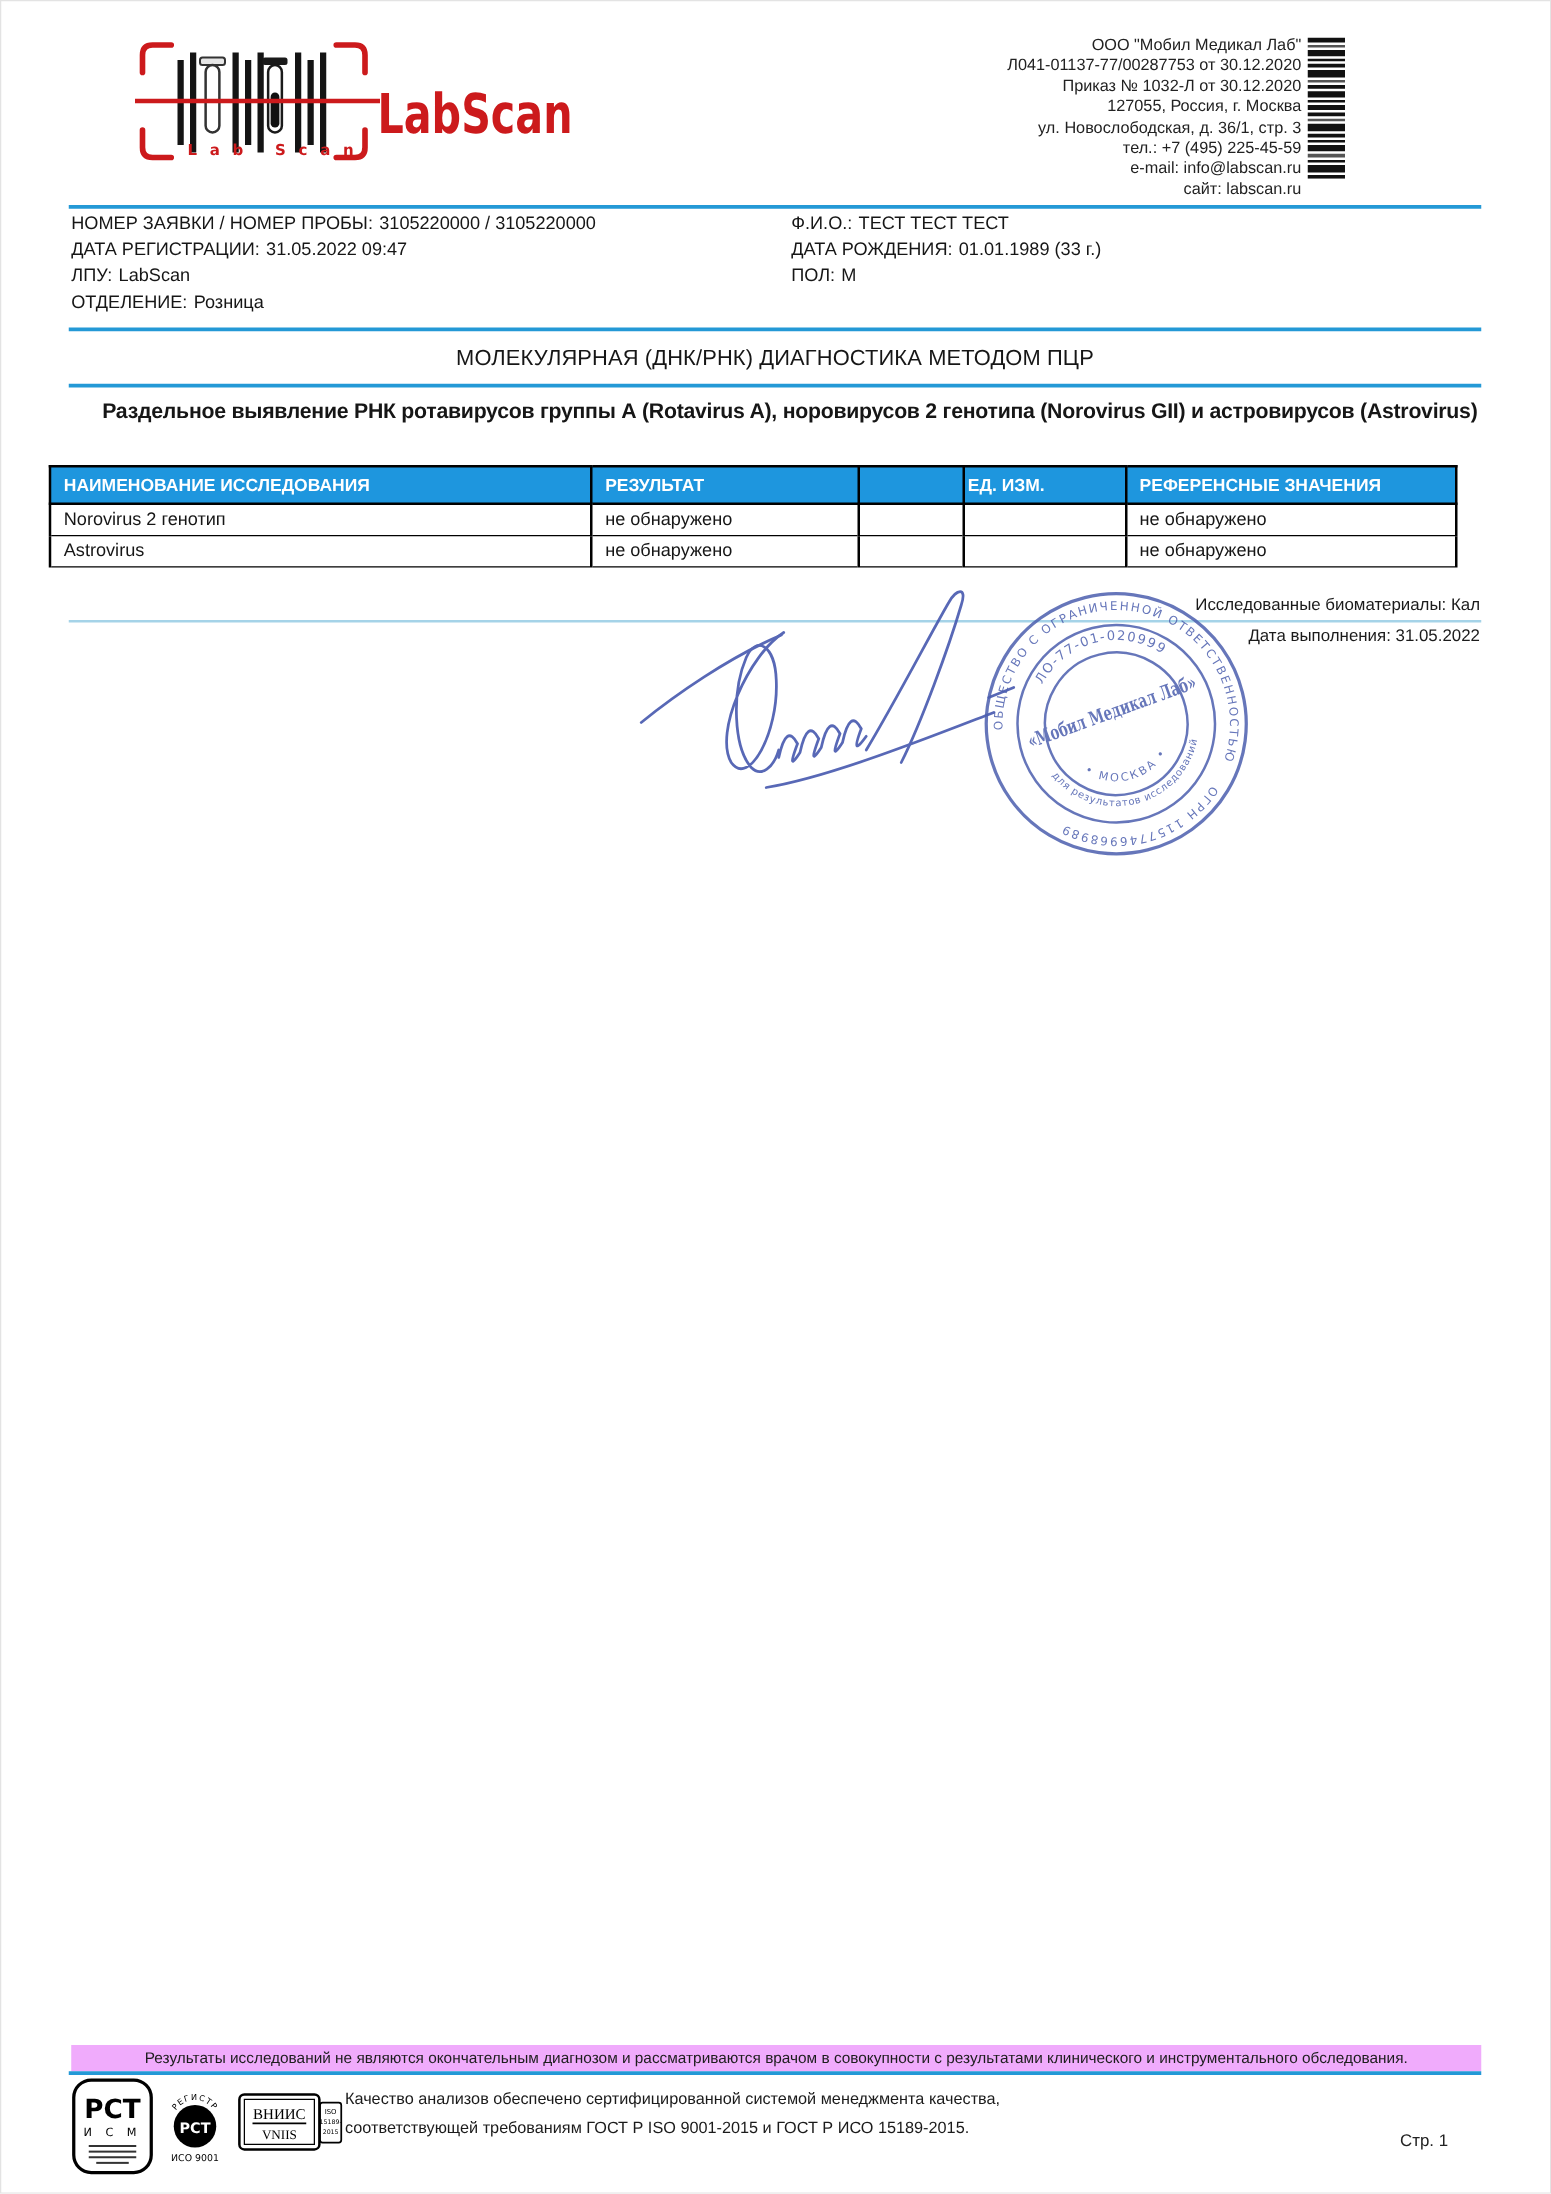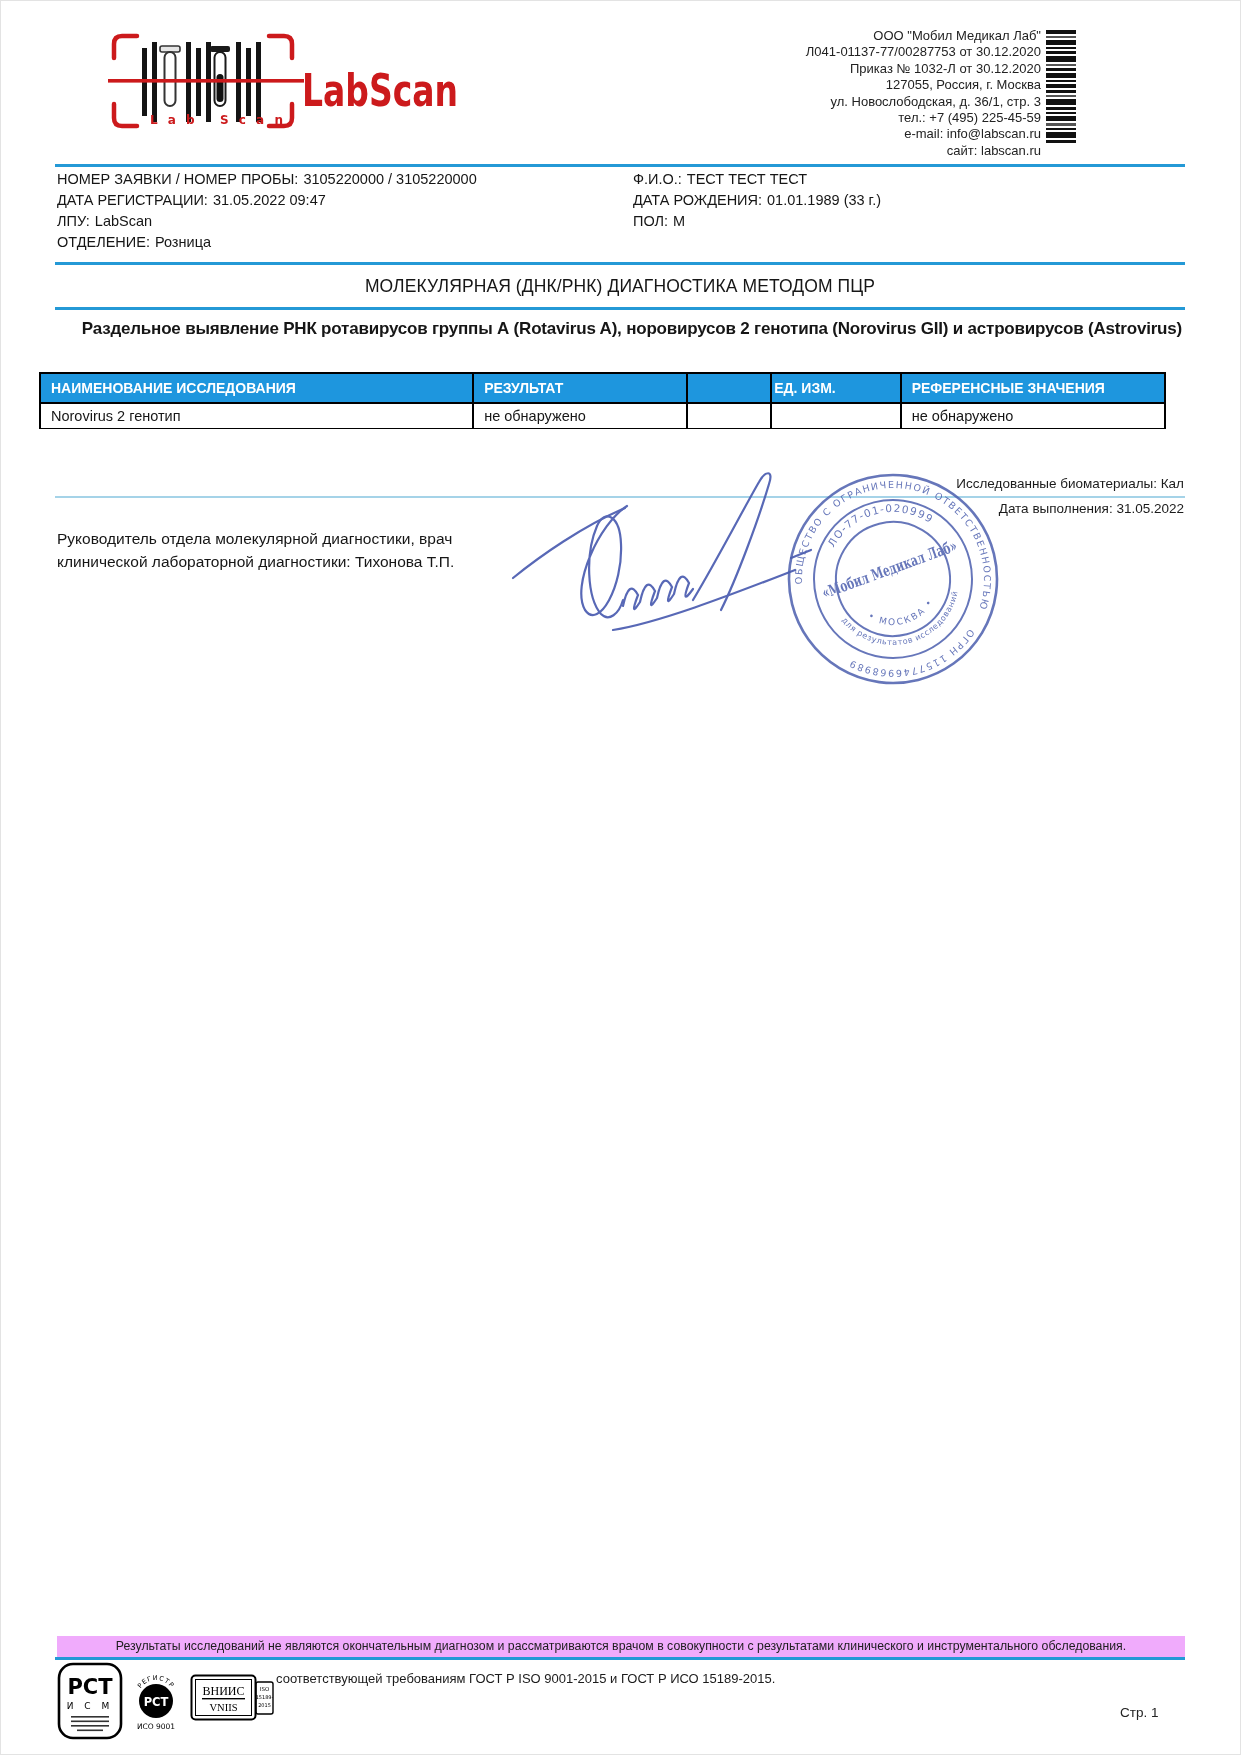--- a/index.html
+++ b/index.html
@@ -165,31 +165,34 @@
       </tr>
     </thead>
     <tbody>
       <tr>
         <td>Norovirus 2 генотип</td>
         <td>не обнаружено</td>
         <td></td>
         <td></td>
         <td>не обнаружено</td>
       </tr>
+      <tr>
+        <td>Astrovirus</td>
+        <td>не обнаружено</td>
+        <td></td>
+        <td></td>
+        <td>не обнаружено</td>
+      </tr>
     </tbody>
   </table>
 
   <div class="note-right" style="top:476px;">Исследованные биоматериалы: Кал</div>
   <div class="rule-light" style="top:496px;"></div>
   <div class="note-right" style="top:501px;">Дата выполнения: 31.05.2022</div>
 
-  <div class="doctor">
-    <div>Руководитель отдела молекулярной диагностики, врач</div>
-    <div>клинической лабораторной диагностики: Тихонова Т.П.</div>
-  </div>
 
   <svg class="abs" style="left:495px;top:458px;" width="320" height="180" viewBox="0 0 320 180">
     <g stroke="#4a5cb0" stroke-width="2.2" fill="none" stroke-linecap="round" opacity="0.92">
       <path d="M18,120 C45,98 88,68 130,50"></path>
       <path d="M132,48 C104,66 76,128 90,152 C104,172 128,128 126,86 C125,58 110,50 102,68 C90,96 92,140 106,156 C114,164 124,156 128,142"></path>
       <path d="M128,148 q6,-28 15,-11 q-9,24 2,7 q6,-28 15,-11 q-9,24 2,7 q6,-28 15,-11 q-9,24 2,7 q6,-28 15,-11 q-9,24 4,6"></path>
       <path d="M198,142 C222,102 250,48 264,24 C270,13 279,11 274,26 C264,60 242,120 226,152"></path>
       <path d="M118,172 C168,164 248,132 300,112"></path>
       <path d="M296,100 L316,92"></path>
     </g>
@@ -258,18 +261,19 @@
     <text x="33.5" y="21" text-anchor="middle" font-size="12" fill="#000" font-family="Liberation Serif, serif">ВНИИС</text>
     <rect x="12" y="24" width="43" height="1.4" fill="#000"></rect>
     <text x="33.5" y="37" text-anchor="middle" font-size="10.5" fill="#000" font-family="Liberation Serif, serif">VNIIS</text>
     <rect x="66" y="8" width="17" height="32" rx="2" fill="none" stroke="#000" stroke-width="1.4"></rect>
     <text x="74.5" y="17" text-anchor="middle" font-size="5.5" fill="#000" font-family="DejaVu Sans, sans-serif">ISO</text>
     <text x="74.5" y="25" text-anchor="middle" font-size="5" fill="#000" font-family="DejaVu Sans, sans-serif">15189-</text>
     <text x="74.5" y="33" text-anchor="middle" font-size="5" fill="#000" font-family="DejaVu Sans, sans-serif">2015</text>
   </svg>
 
   <div class="quality-text">
+    <div>Качество анализов обеспечено сертифицированной системой менеджмента качества,</div>
     <div>соответствующей требованиям ГОСТ Р ISO 9001-2015 и ГОСТ Р ИСО 15189-2015.</div>
   </div>
 
   <div class="page-num">Стр. 1</div>
 
 </div>
 
 </body></html>

